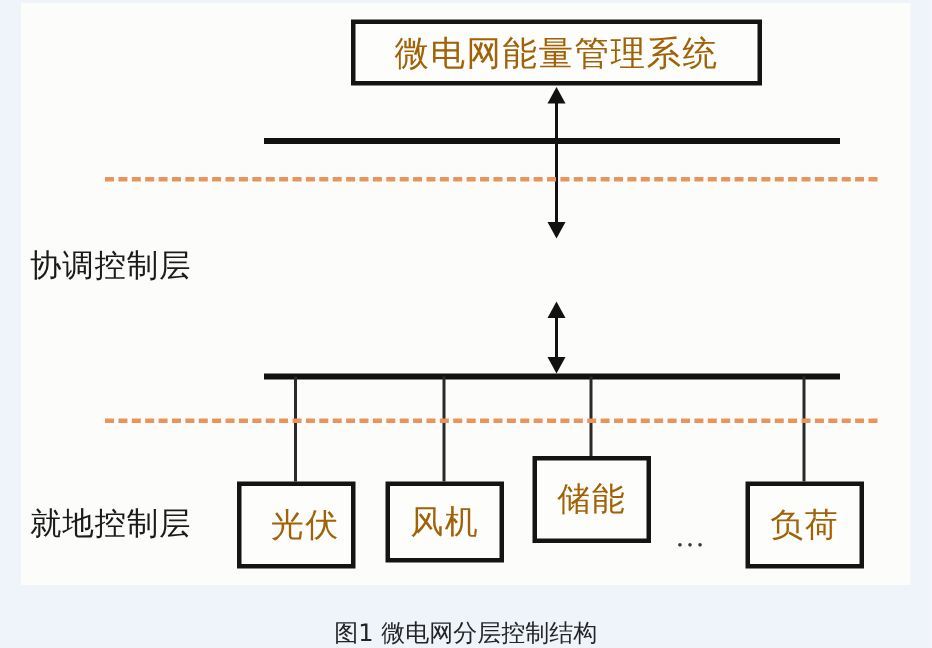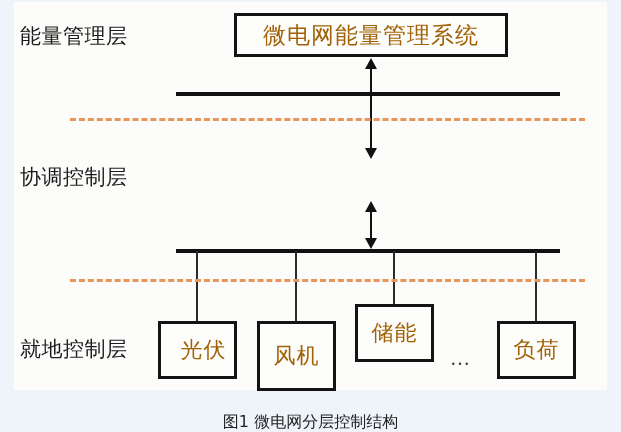--- a/index.html
+++ b/index.html
@@ -111,21 +111,20 @@
     white-space: nowrap;
   }
 </style>
 </head>
 <body>
 
 <div id="figure-root">
 
   <div id="diagram-canvas"></div>
 
-  <div class="layer-label" style="left:20px; top:26px;">能量管理层</div>
 
   <div class="layer-label" style="left:20px; top:167px;">协调控制层</div>
 
   <div class="layer-label" style="left:20px; top:339px;">就地控制层</div>
 
   <div class="node-box wide" style="left:234px; top:13px; width:274px; height:44px;">微电网能量管理系统</div>
 
   <div class="arrow-shaft" style="left:370px; top:68px; height:27px;"></div>
   <div class="arrow-head up" style="left:365px; top:58px;"></div>
 
@@ -145,21 +144,21 @@
 
   <div class="drop-line" style="left:196px; top:251px; height:71px;"></div>
   <div class="drop-line" style="left:295px; top:251px; height:71px;"></div>
   <div class="drop-line" style="left:393px; top:251px; height:71px;"></div>
   <div class="drop-line" style="left:535px; top:251px; height:71px;"></div>
 
   <div class="dashed-sep" style="left:70px; top:279px; width:515px;"></div>
 
   <div class="node-box small" style="left:158px; top:321px; width:79px; height:58px;padding-left:12px;">光伏</div>
 
-  <div class="node-box small" style="left:257px; top:321px; width:79px; height:70px;">风机</div>
+  <div class="node-box small" style="left:257px; top:321px; width:79px; height:54px;">风机</div>
 
   <div class="node-box small" style="left:355px; top:304px; width:79px; height:58px;">储能</div>
 
   <div class="ellipsis-mark" style="left:450px; top:348px;">…</div>
 
   <div class="node-box small" style="left:497px; top:321px; width:79px; height:58px;">负荷</div>
 
   <div class="figure-caption" style="top:412px;">图1 微电网分层控制结构</div>
 
 </div>

